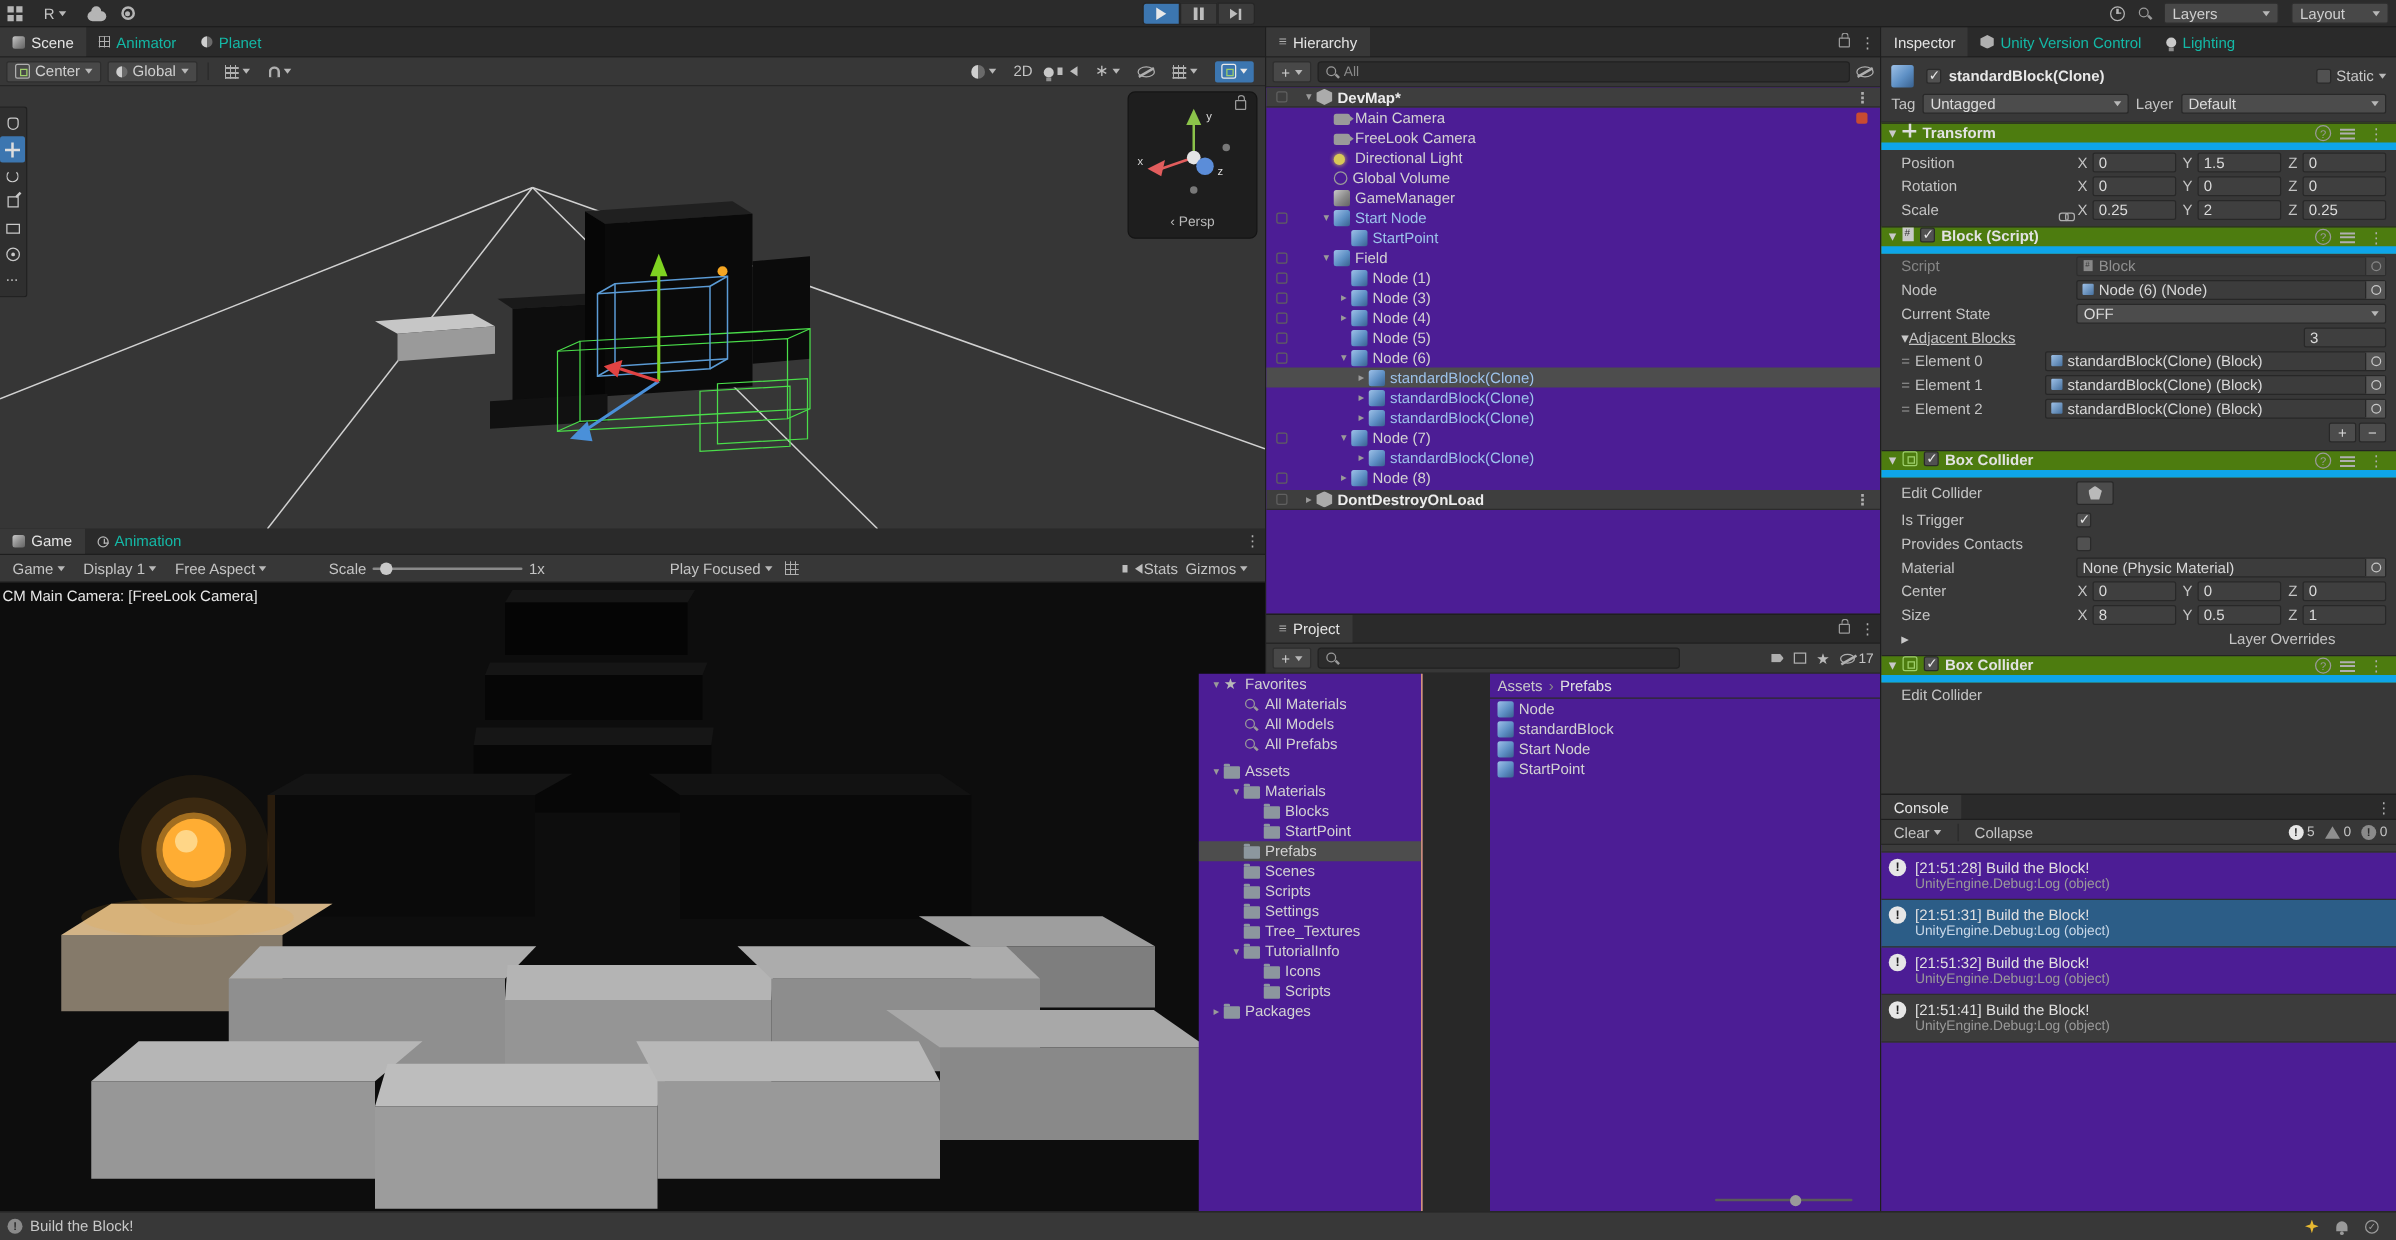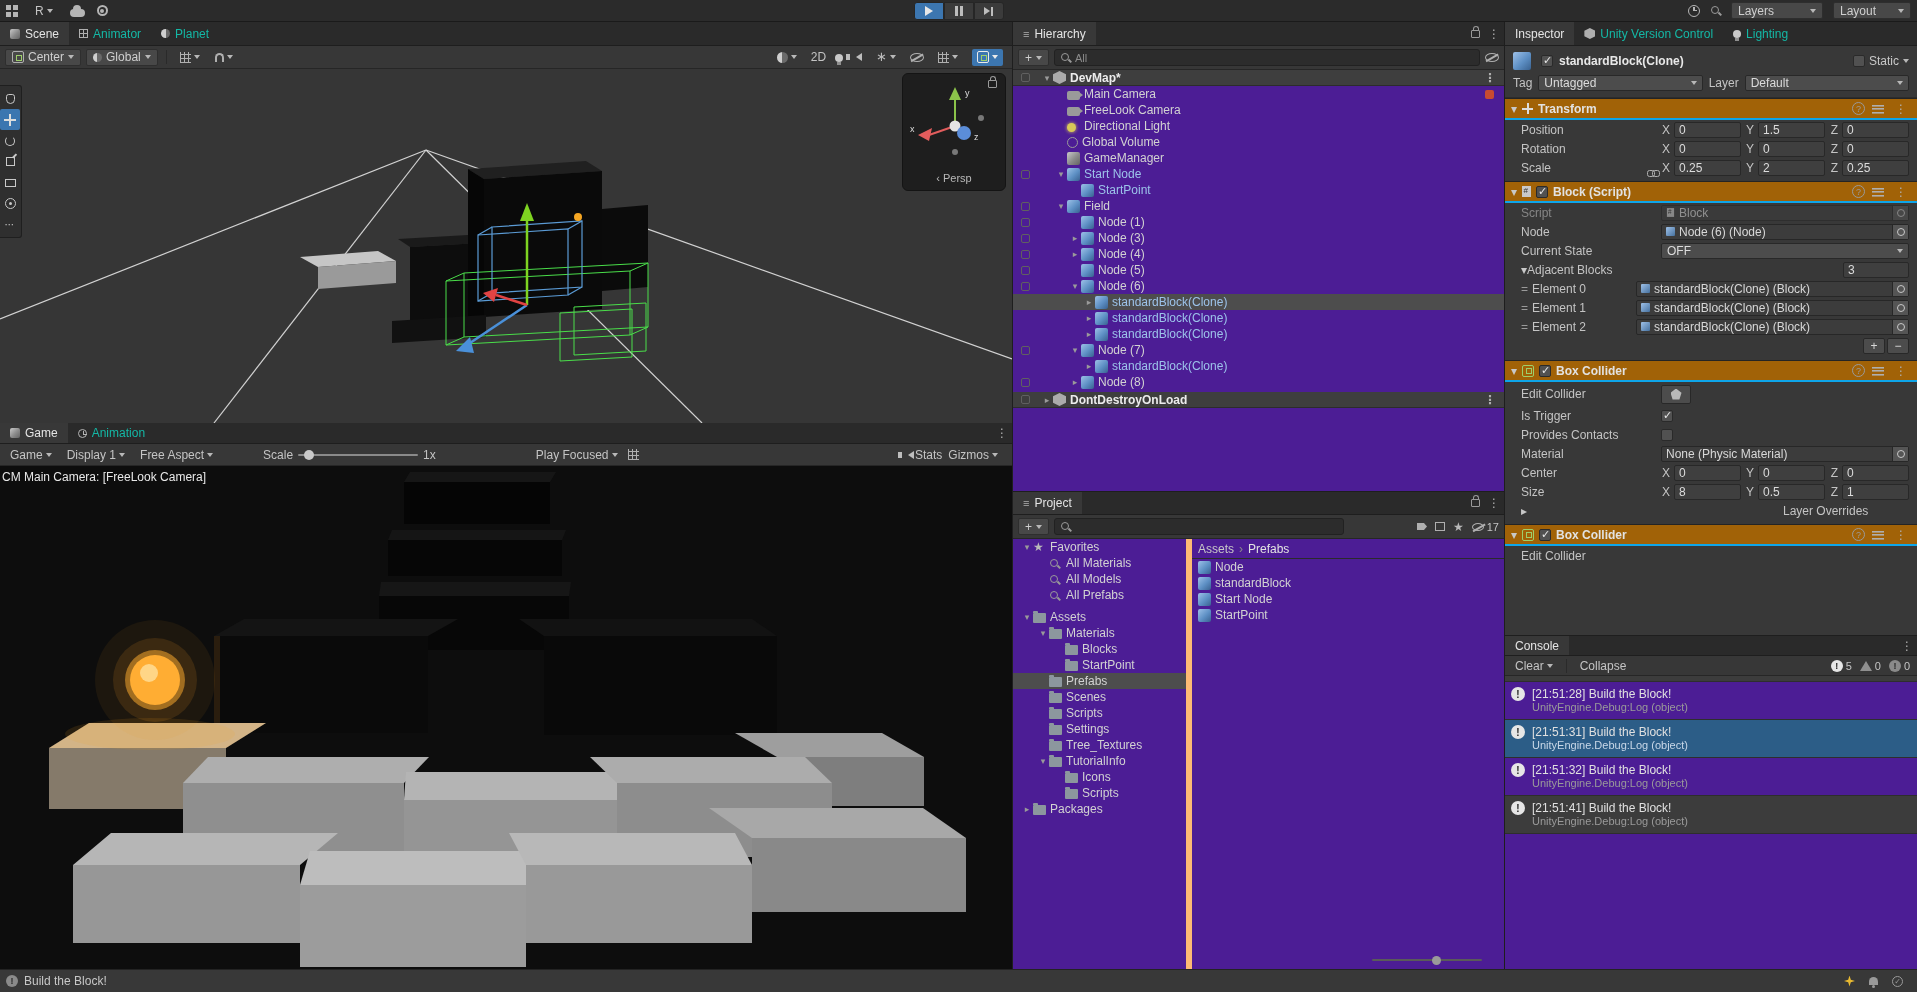--- a/index.html
+++ b/index.html
@@ -131,21 +131,21 @@
 .nf{flex:1;height:16px;background:#3F3F3F;border:1px solid #282828;border-radius:2px;padding:0 4px;display:flex;align-items:center;color:#DCDCDC;min-width:0;}
 .dd{flex:1;height:16px;background:#4C4C4C;border:1px solid #282828;border-radius:2px;padding:0 5px;display:flex;align-items:center;gap:4px;color:#DCDCDC;min-width:0;}
 .dd .caret{margin-left:auto;}
 .objf{flex:1;height:16px;background:#3C3C3C;border:1px solid #272727;border-radius:2px;display:flex;align-items:center;gap:4px;padding:0 0 0 4px;color:#D8D8D8;min-width:0;}
 .objf .mini{width:9px;height:9px;border-radius:1px;background:linear-gradient(135deg,#9EC1E8,#46719F);flex:none;}
 .objf .otxt{flex:1;overflow:hidden;white-space:nowrap;text-overflow:ellipsis;}
 .picker{width:16px;height:14px;background:#555;border-left:1px solid #272727;display:flex;align-items:center;justify-content:center;flex:none;}
 .picker::before{content:"";width:6px;height:6px;border:1.5px solid #C9C9C9;border-radius:50%;}
 .cb{width:12px;height:12px;background:#515151;border:1px solid #2A2A2A;border-radius:2px;position:relative;flex:none;}
 .cb.on::before{content:"✓";position:absolute;left:1px;top:-2px;font-size:11px;color:#E8E8E8;}
-.comp-head{display:flex;align-items:center;gap:5px;height:22px;background:#a16207;border-top:1px solid #242424;border-bottom:2px solid #0ea5e9;padding:0 6px;}
+.comp-head{display:flex;gap:5px;height:22px;background:#4d7c0f;border-top:1px solid #242424;border-bottom:6px solid #0ea5e9;padding:0 6px;}
 .comp-head .title{font-weight:bold;color:#E2E2E2;}
 .qmark{width:13px;height:13px;border:1.3px solid #9A9A9A;border-radius:50%;color:#9A9A9A;font-size:9px;display:flex;align-items:center;justify-content:center;}
 .qmark::before{content:"?";}
 .preset{width:12px;height:10px;background:
  linear-gradient(#AFAFAF,#AFAFAF) 0 1px/12px 1.6px no-repeat,
  linear-gradient(#AFAFAF,#AFAFAF) 0 4.5px/12px 1.6px no-repeat,
  linear-gradient(#AFAFAF,#AFAFAF) 0 8px/12px 1.6px no-repeat;}
 .handle{color:#9A9A9A;margin-right:4px;}
 .handle::before{content:"=";}
 .smallbtn{width:22px;height:16px;background:#4C4C4C;border:1px solid #282828;display:flex;align-items:center;justify-content:center;color:#D8D8D8;border-radius:2px;}
@@ -637,21 +637,21 @@
     <div style="margin-left:auto;display:flex;align-items:center;gap:8px;">
       <span class="ic-tag"></span>
       <span class="ic-pkg"></span>
       <span style="color:#B9B9B9;font-size:12px;">★</span>
       <span class="badge">
           <span class="ic-eyeoff" style="width:12px;height:8px;"></span>
           <span>17</span>
         </span>
     </div>
   </div>
-  <div class="panel abs" style="left:1013px;top:539px;width:179px;height:430px;overflow:hidden;border-right:6px solid #fdba74;">
+  <div class="panel abs" style="left:959px;top:539px;width:179px;height:430px;overflow:hidden;border-right:1px solid #fdba74;">
     <div class="trow plv0">
         <span class="arr d"></span>
         <span class="ti star"></span>
         <span class="lbl">Favorites</span>
       </div>
     <div class="trow plv1">
         <span class="arr"></span>
         <span class="ti srch"></span>
         <span class="lbl">All Materials</span>
       </div>
@@ -875,21 +875,21 @@
     <div class="irow">
       <span class="ilabel">Current State</span>
         <span class="ilsp"></span>
       <div class="dd">
           <span>OFF</span>
           <span class="caret"></span>
         </div>
     </div>
     <div class="irow">
       <span class="arr d"></span>
-      <span class="ilabel" style="width:205px;">Adjacent Blocks</span>
+      <span class="ilabel" style="width:205px;text-decoration:underline;">Adjacent Blocks</span>
       <span class="nf" style="max-width:66px;margin-left:auto;">3</span>
     </div>
     <div class="irow">
       <span class="handle"></span>
       <span class="ilabel" style="width:104px;">Element 0</span>
       <div class="objf">
           <span class="mini"></span>
           <span class="otxt">standardBlock(Clone) (Block)</span>
           <span class="picker"></span>
         </div>

